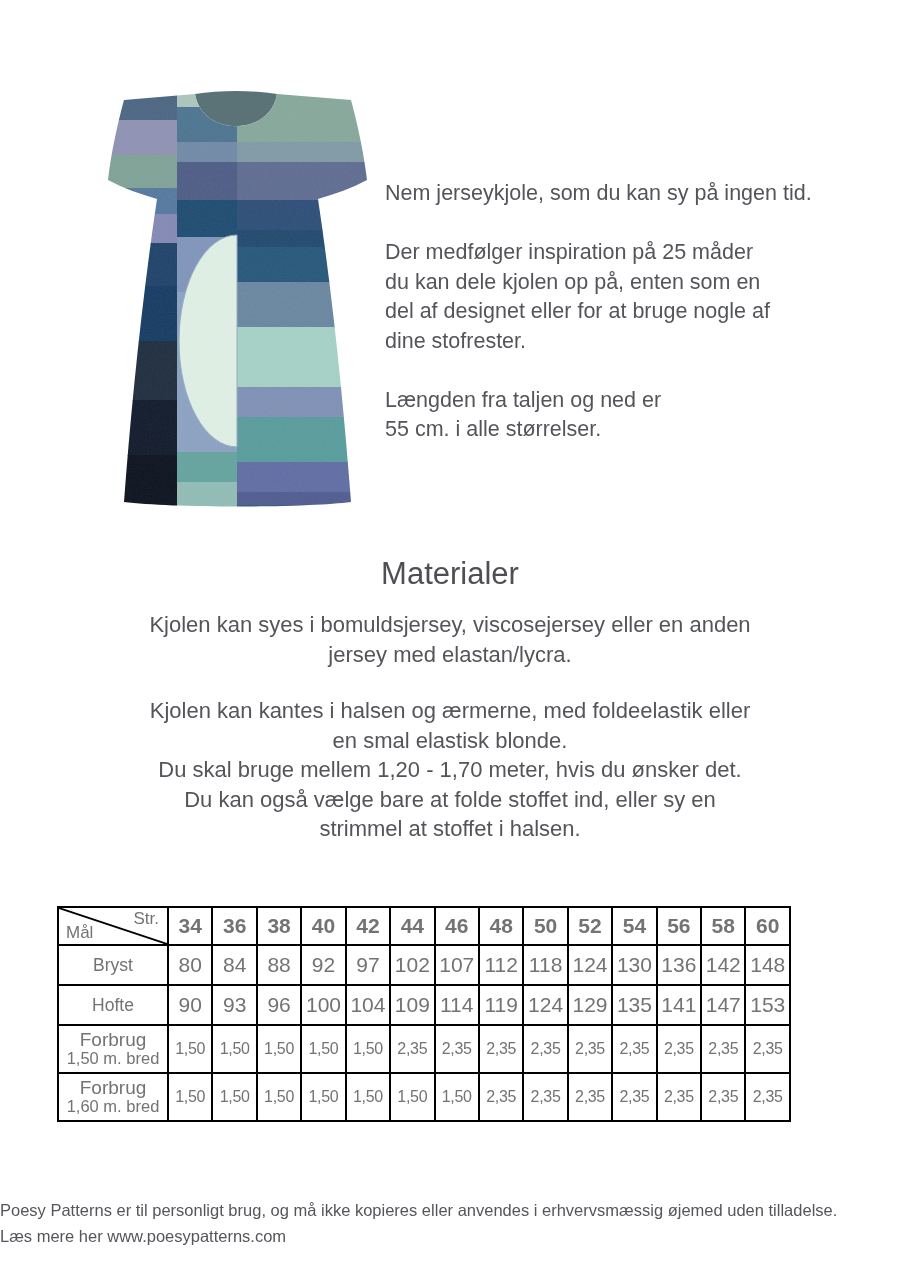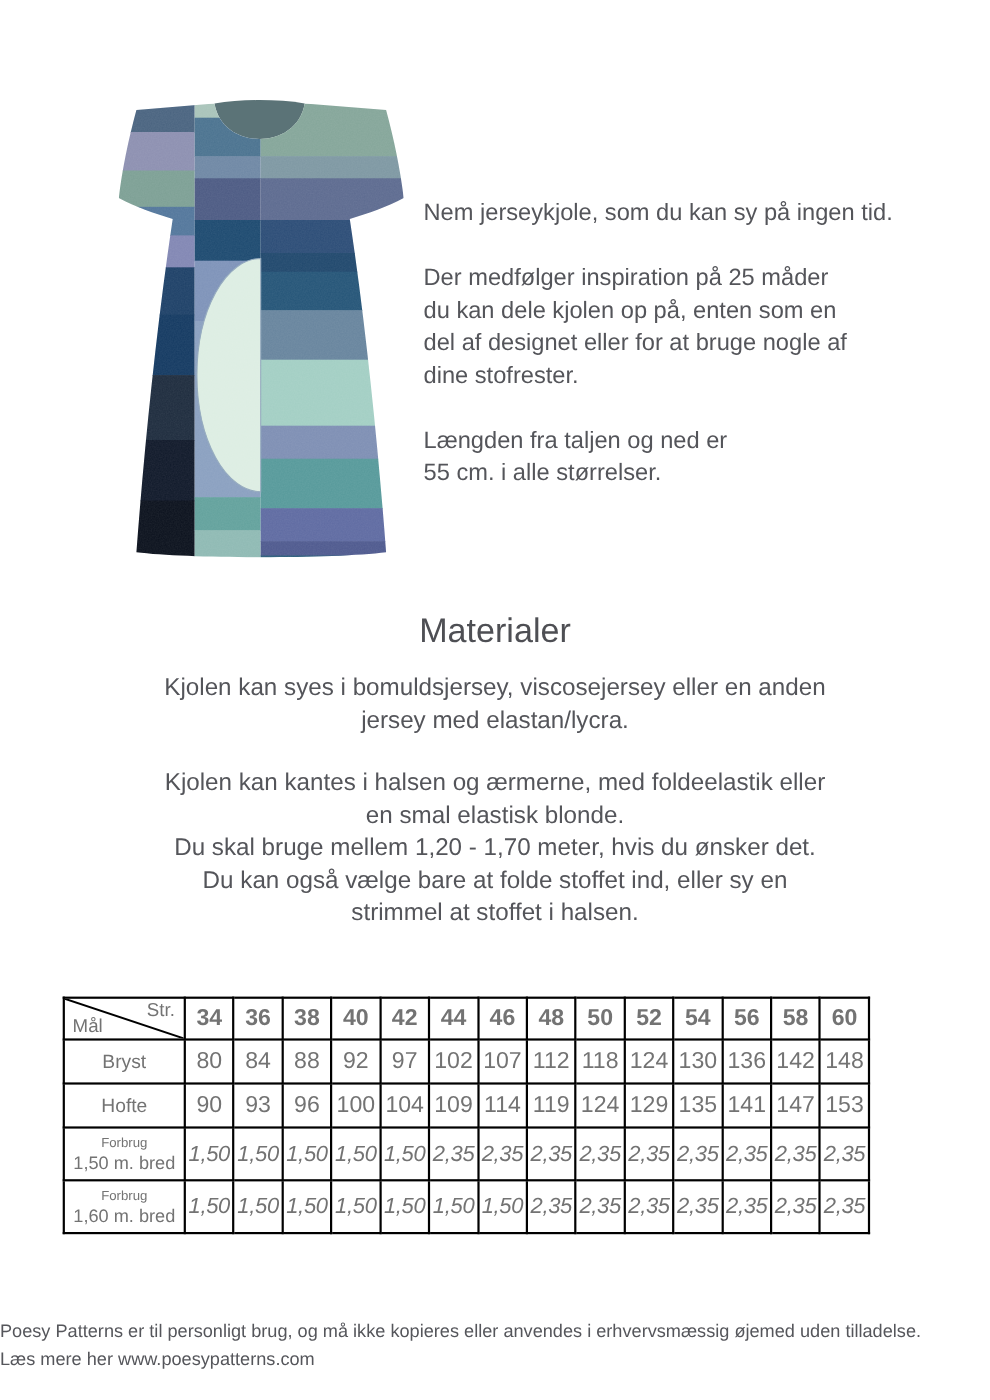--- a/index.html
+++ b/index.html
@@ -26,23 +26,23 @@
   tr.hrow{height:38px;}
   tr.mrow{height:40px;}
   tr.frow{height:48px;}
   th.corner{position:relative;width:108px;font-weight:400;}
   th.corner svg{position:absolute;left:0;top:0;width:100%;height:100%;display:block;}
   th.corner .c-str{position:absolute;top:1px;right:8px;font-size:17px;}
   th.corner .c-maal{position:absolute;bottom:1px;left:7px;font-size:17px;}
   th.size{font-size:21px;font-weight:700;}
   th.rowlabel{font-size:17.5px;font-weight:400;}
   th.rowlabel .sub{display:block;font-size:16.5px;line-height:19px;}
-  th.rowlabel .main2{display:block;font-size:12px;line-height:19px;}
+  th.rowlabel .main2{display:block;font-size:19px;line-height:19px;}
   td.val{font-size:21px;}
-  tr.frow td.val{font-size:20px;letter-spacing:-0.3px;font-style:italic;}
+  tr.frow td.val{font-size:16px;letter-spacing:-0.3px;}
 
   
   .footer{position:absolute;left:0;top:1197px;width:900px;text-align:left;
           font-size:16.5px;line-height:26px;font-weight:300;color:#55565b;}
   .footer p{margin:0;}
 </style>
 </head>
 <body>
 
 <div class="page">

